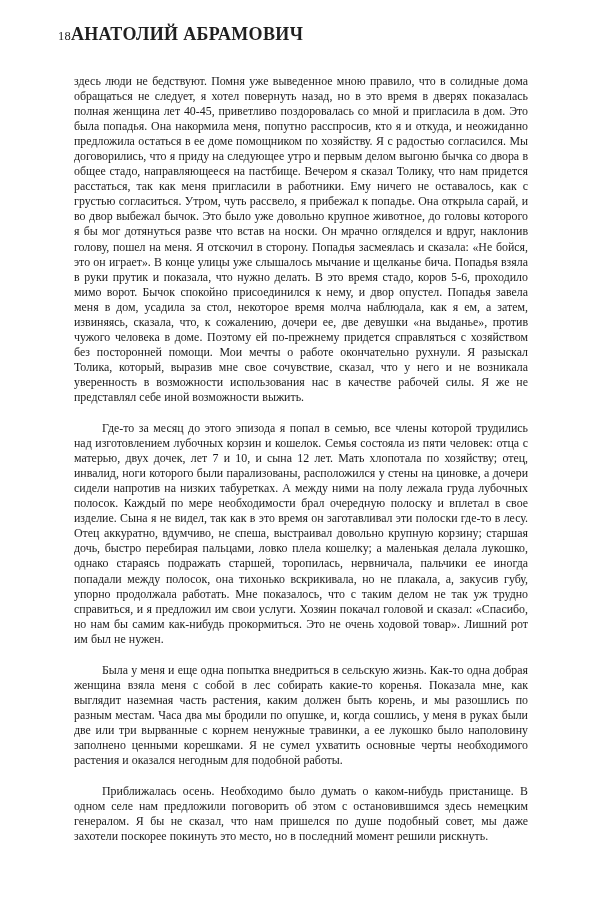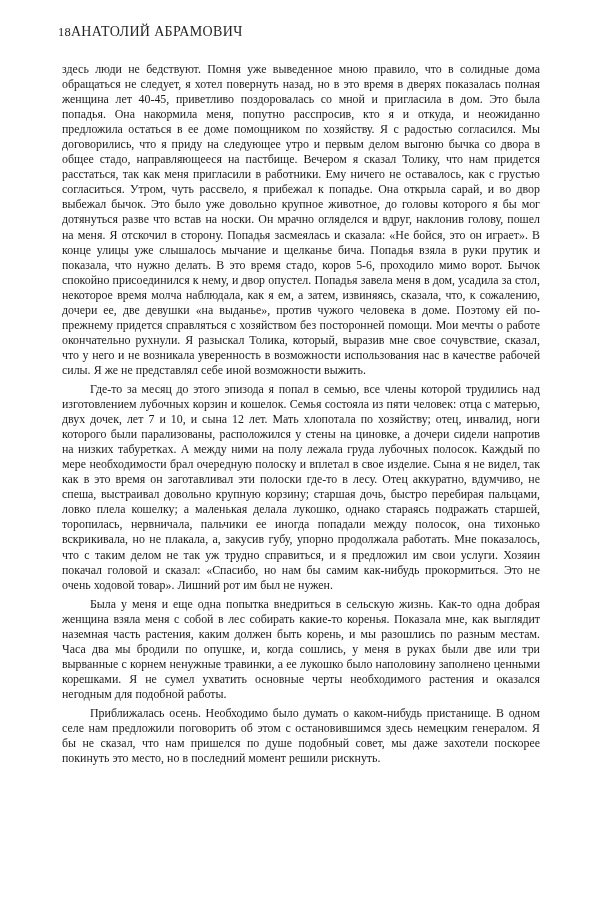--- a/index.html
+++ b/index.html
@@ -30,32 +30,33 @@
     display: flex;
     align-items: baseline;
     font-size: 12.5px;
     color: #1f1f1f;
   }
   .folio {
     font-size: 12.5px;
     letter-spacing: 0.2px;
   }
   .book-title {
-    font-size: 14px;
+    font-size: 18px;
     letter-spacing: 0.35px;
     white-space: nowrap;
+    font-weight: bold;
   }
   .text-block {
     position: absolute;
     top: 58px;
     left: 58px;
     width: 486px;
   }
   p {
-    margin: 4px;
+    margin: 16px;
     font-size: 11.9px;
     line-height: 15.05px;
     text-align: justify;
     text-justify: inter-word;
     text-indent: 0;
     hyphens: manual;
     word-spacing: 0.01em;
   }
   p.indent {
     text-indent: 28px;

